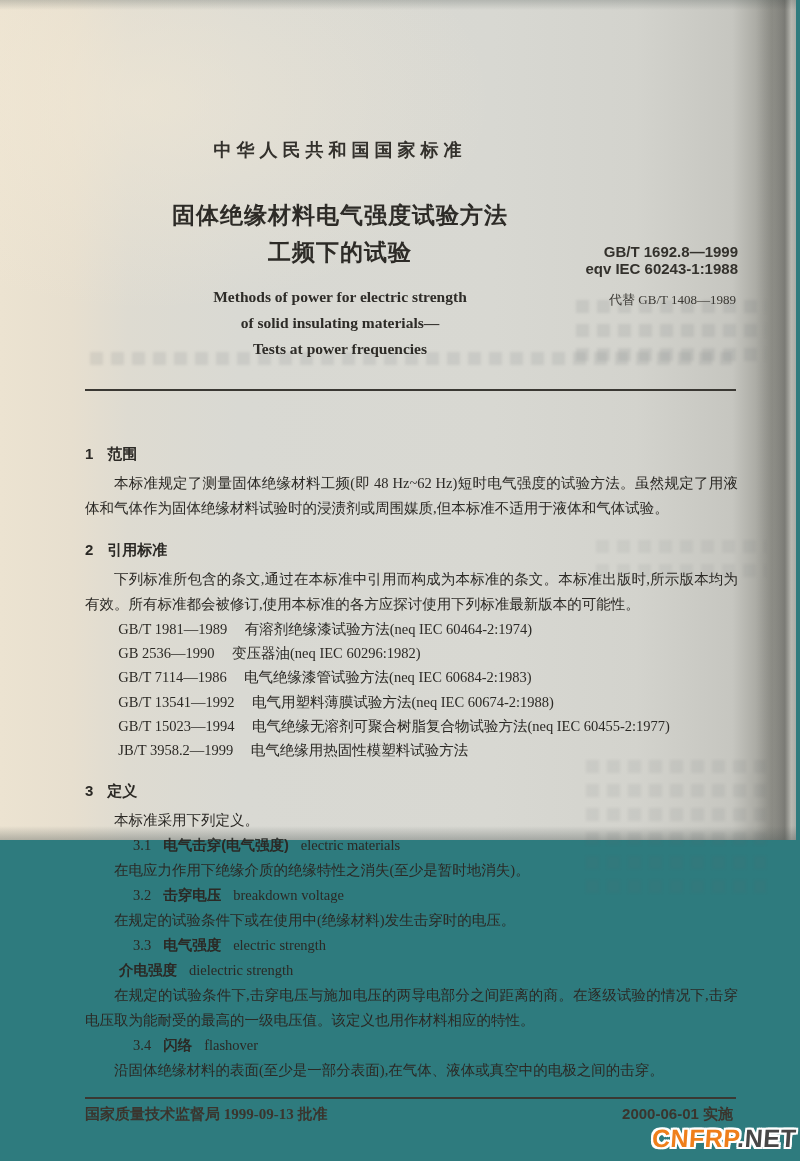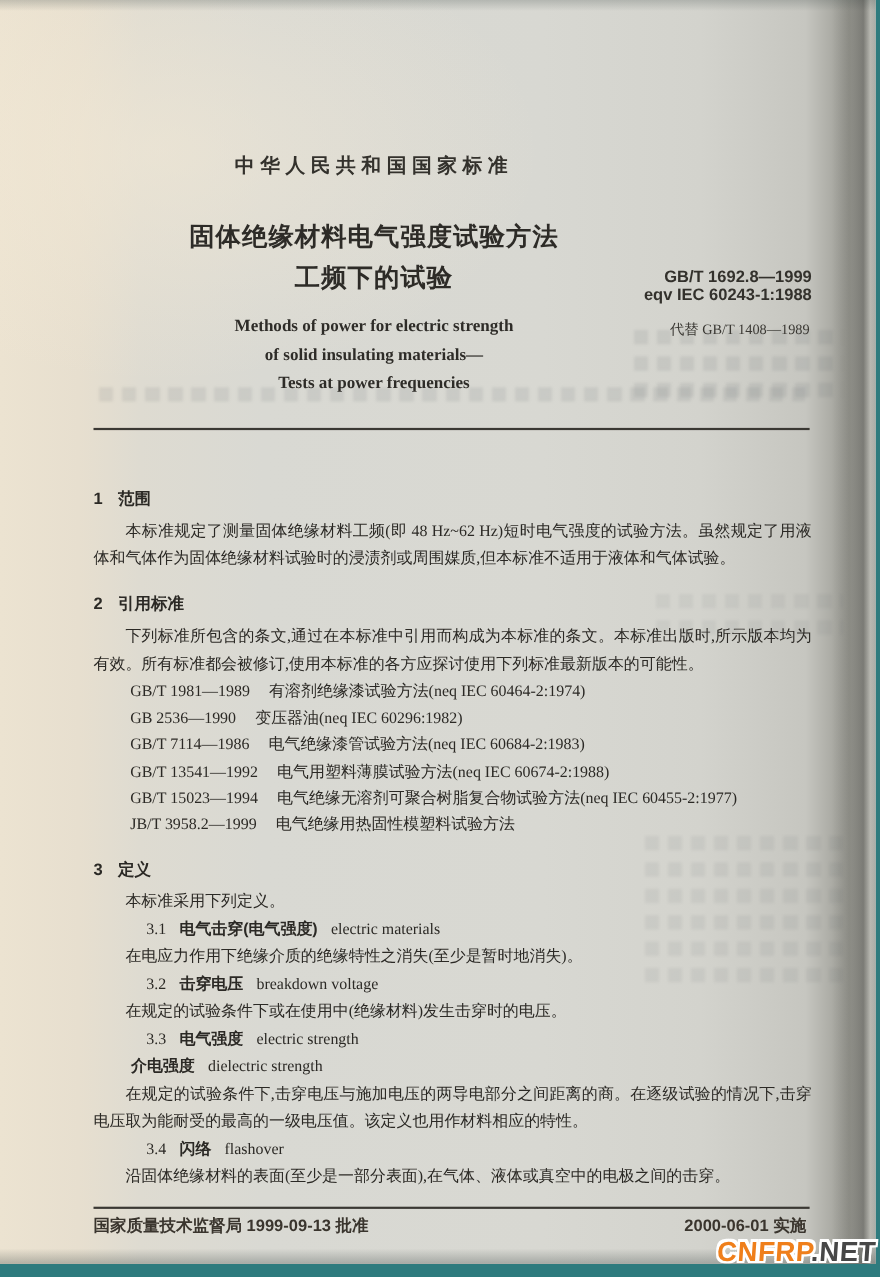--- a/index.html
+++ b/index.html
@@ -5,21 +5,21 @@
   html,body{margin:0;padding:0;}
   body{
     width:800px;height:1161px;
     background:#2e7b7e; 
     position:relative;
     overflow:hidden;
     font-family:"Liberation Serif","DejaVu Serif",serif;
   }
   
   .page{
-    position:absolute;left:0;top:0;width:796px;height:1149px;
+    position:absolute;left:0;top:0;width:796px;height:840px;
     background:
       radial-gradient(ellipse 500px 300px at 18% 12%, rgba(244,234,214,.55), rgba(244,234,214,0) 70%),
       linear-gradient(90deg,#ece3d1 0%,#e7dfcf 9%,#dedbd1 16%,#d9d9d3 30%,#d8d8d2 62%,#d3d3cd 80%,#c6c6c0 92%,#9a9a93 97%,#b9b9b2 99%,#c9c9c2 100%),
       #d9d9d3;
     color:#2e2c28;
   }
   .page::before{ 
     content:"";position:absolute;left:0;right:0;top:0;height:10px;
     background:linear-gradient(180deg,rgba(85,95,92,.28),rgba(85,95,92,0));
   }
@@ -84,21 +84,21 @@
   }
   .def-head .def-num{font-family:"Liberation Serif","DejaVu Serif",serif;margin-right:12px;margin-left:48px;}
   .def-head .def-term{font-weight:bold;}
   .def-head .def-en{font-family:"Liberation Serif","DejaVu Serif",serif;margin-left:12px;}
   .def-head.alt{padding-left:2.35em;}
   .def-head.alt .def-term{font-weight:bold;}
   .def-text{text-indent:2em;}
   
   .footer-approve{
     position:absolute;top:1105px;left:85px;
-    font-family:Liberation Sans, sans-serif;
+    font-family:Liberation Serif, serif;
     font-size:15px;font-weight:bold;color:#3a352e;text-align:center;
   }
   .footer-impl{
     position:absolute;top:1105px;right:63px;
     font-family:"Liberation Sans","DejaVu Sans",sans-serif;
     font-size:15px;font-weight:bold;color:#3a352e;
   }
   
   .watermark{
     position:absolute;right:4px;top:1124px;

